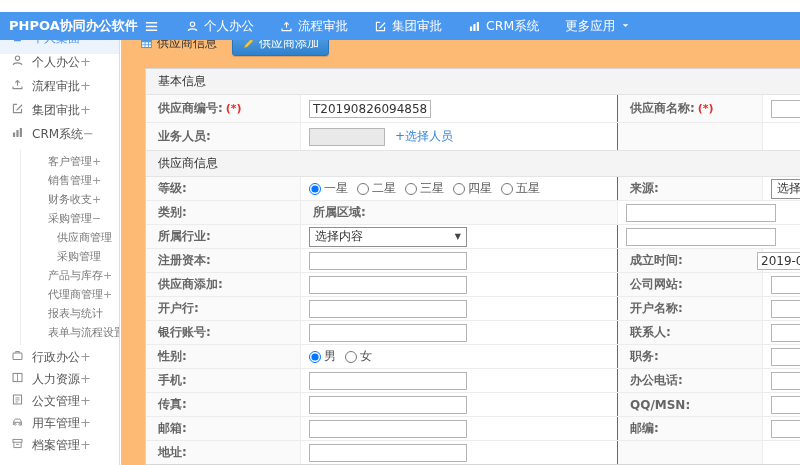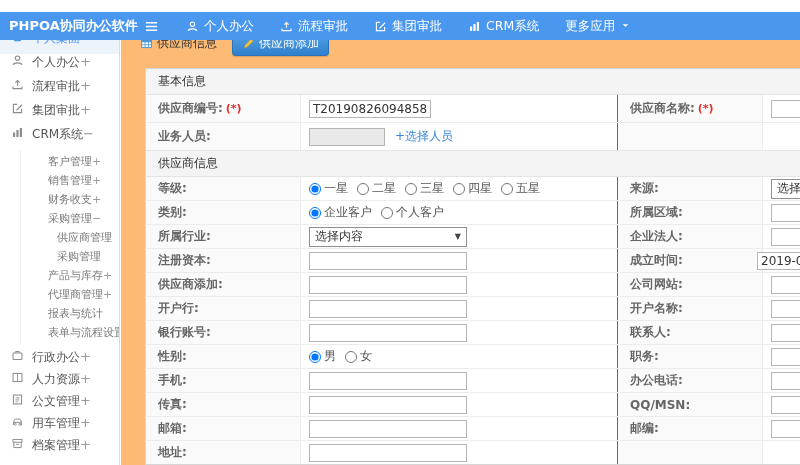--- a/index.html
+++ b/index.html
@@ -360,52 +360,37 @@
           <div class="ccell rcol cell" data-name="field-source">
             <div class="sel" data-name="source-select">
               <span data-name="source-select-value">选择内容</span>
             </div>
           </div>
         </div>
         <div class="frow" data-name="form-row">
           <div class="cell lcell" data-name="category-label-cell">
             <span data-name="category-label">类别:</span>
           </div>
-          <div class="ccell cell" data-name="field-category">
-            <div class="radios" data-name="category-radio-group">
-              <label data-name="category-option-0">
-                <input data-name="category-radio-0" type="radio" name="category" checked="" style="">
-                <span data-name="radio-option-label">企业客户</span>
-              </label>
-              <label data-name="category-option-1">
-                <input data-name="category-radio-1" type="radio" name="category" style="">
-                <span data-name="radio-option-label">个人客户</span>
-              </label>
-            </div>
-          </div>
           <div class="cell lcell" data-name="region-label-cell">
             <span data-name="region-label">所属区域:</span>
           </div>
           <div class="ccell rcol cell" data-name="field-region">
             <input class="txt" data-name="region-input" type="text" style="">
           </div>
         </div>
         <div class="frow" data-name="form-row">
           <div class="cell lcell" data-name="industry-label-cell">
             <span data-name="industry-label">所属行业:</span>
           </div>
           <div class="ccell cell" data-name="field-industry">
             <div class="sel" data-name="industry-select">
               <span data-name="industry-select-value">选择内容</span>
               <span class="arrow" data-name="dropdown-arrow-icon">▼</span>
             </div>
           </div>
-          <div class="cell lcell" data-name="legal-person-label-cell">
-            <span data-name="legal-person-label">企业法人:</span>
-          </div>
           <div class="ccell rcol cell" data-name="field-legal-person">
             <input class="txt" data-name="legal-person-input" type="text" style="">
           </div>
         </div>
         <div class="frow" data-name="form-row">
           <div class="cell lcell" data-name="registered-capital-label-cell">
             <span data-name="registered-capital-label">注册资本:</span>
           </div>
           <div class="ccell cell" data-name="field-registered-capital">
             <input class="txt" data-name="registered-capital-input" type="text" style="">

